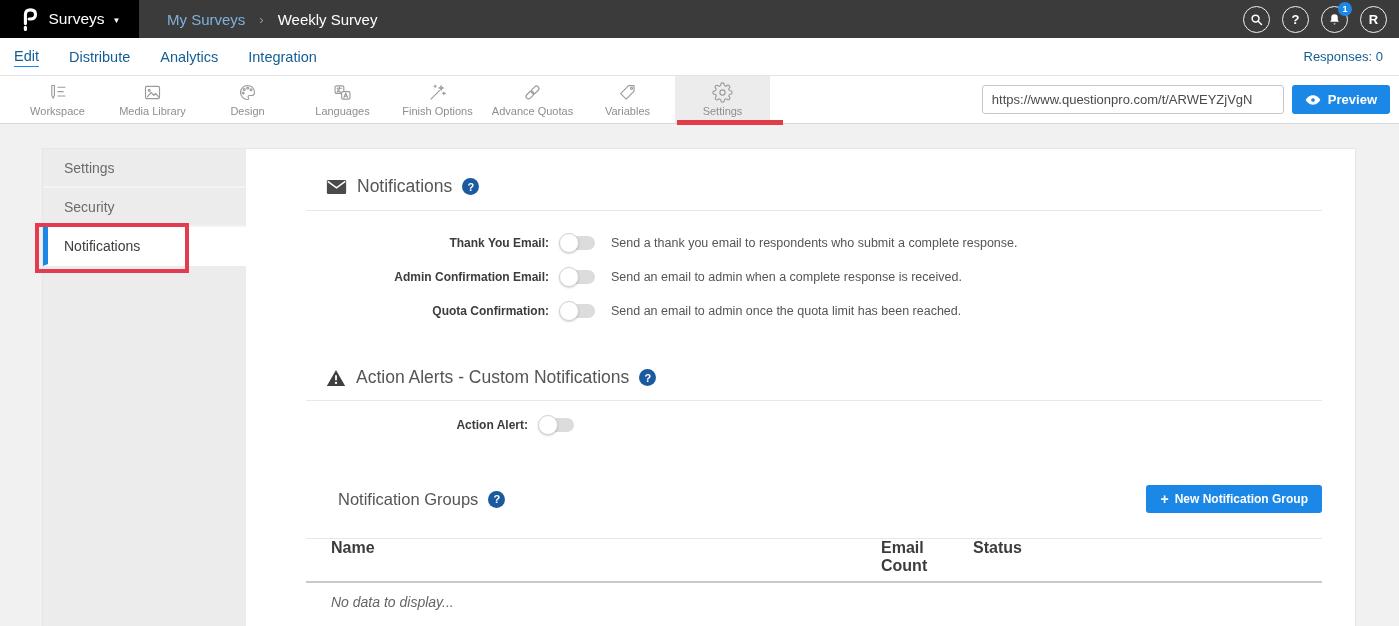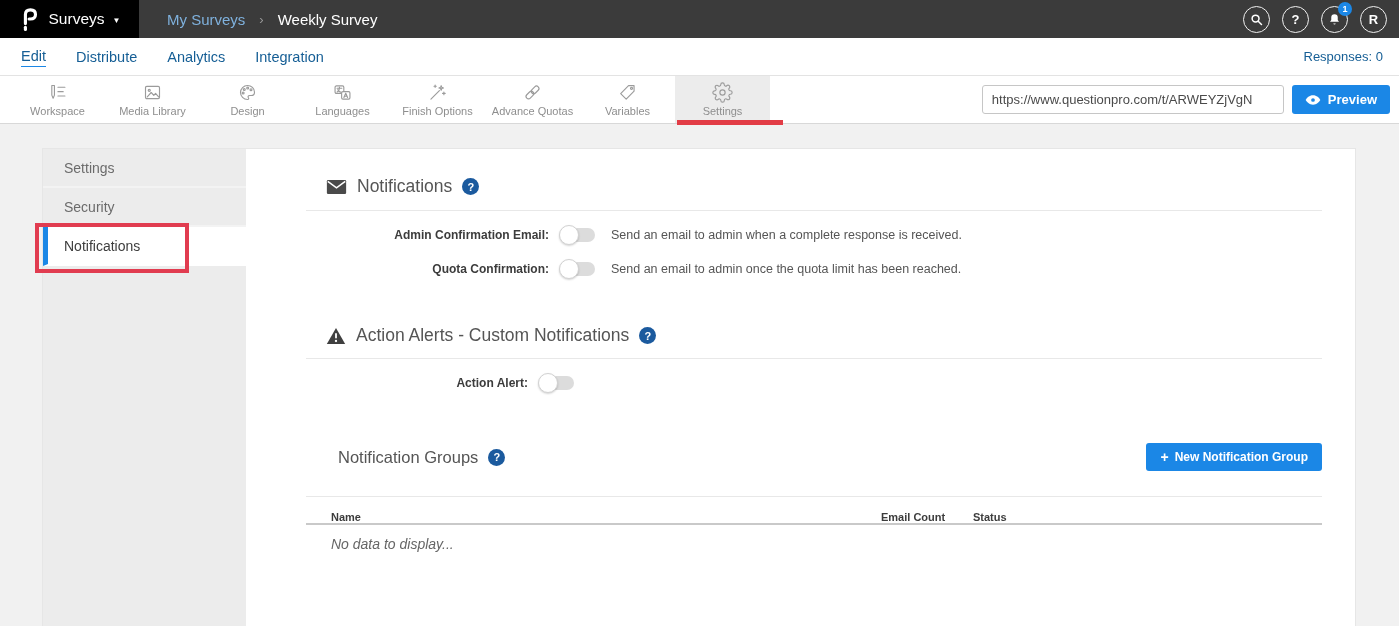--- a/index.html
+++ b/index.html
@@ -18,21 +18,21 @@
   .bc-current { color:#ffffff; }
   .topbar-icons { margin-left:auto; display:flex; gap:12px; padding-right:12px; }
   .tb-icon { width:27px; height:27px; border:1.5px solid #f0f0f0; border-radius:50%;
     display:flex; align-items:center; justify-content:center; color:#fff; font-weight:bold;
     font-size:13px; position:relative; cursor:pointer; }
   .badge { position:absolute; top:-5px; right:-5px; min-width:14px; height:14px; background:#1b87e6;
     border-radius:8px; color:#fff; font-size:9px; font-weight:bold; display:flex;
     align-items:center; justify-content:center; padding:0 3px; }
 
   
-  .navbar { height:38px; background:#fff; display:flex; align-items:center; padding-left:21px;
+  .navbar { height:38px; background:#fff; display:flex; align-items:center; padding-left:14px;
     border-bottom:1px solid #e3e3e3; }
   .nav-item { font-size:14.5px; color:#155e95; margin-right:30px; cursor:pointer; padding:2px 0; }
   .nav-item.active { border-bottom:1.5px solid #1b87e6; }
   .responses { margin-left:auto; padding-right:16px; font-size:13px; color:#155e95; }
 
   
   .toolbar { height:48px; background:#fff; border-bottom:1px solid #d8d8d8; display:flex;
     padding-left:10px; position:relative; }
   .tool-item { width:95px; height:47px; display:flex; flex-direction:column; align-items:center;
     justify-content:center; gap:2px; cursor:pointer; }
@@ -82,22 +82,22 @@
 
   .groups-header { display:flex; align-items:center; margin-top:50px; padding-left:32px; }
   .groups-header .gtitle { font-size:16.5px; color:#555; }
   .groups-header .help-badge { margin-left:10px; }
   .new-group-btn { margin-left:auto; height:28px; background:#1b87e6; color:#fff; border:none;
     border-radius:3px; font-size:12px; font-weight:bold; padding:0 14px; display:flex;
     align-items:center; gap:6px; cursor:pointer; font-family:"Liberation Sans",sans-serif; }
   .new-group-btn .plus { font-size:14px; font-weight:bold; }
 
   .grid-table { margin-top:25px; }
-  .grid-head { display:flex; align-items:flex-end; height:29px; border-top:1px solid #e8e8e8;
-    border-bottom:2px solid #c9c9c9; font-size:11px; font-weight:bold; color:#3c3c3c; }
+  .grid-head { display:flex; align-items:flex-start; height:45px; border-top:1px solid #e8e8e8;
+    border-bottom:2px solid #c9c9c9; font-size:16px; font-weight:bold; color:#3c3c3c; }
   .col-name { width:575px; padding-left:25px; }
   .col-email { width:92px; }
   .col-status { flex:1; }
   .empty-row { margin-top:11px; padding-left:25px; font-size:14px; color:#666; font-style:italic; }
 
   svg.glyph { display:block; }
 </style>
 </head>
 <body>
 
@@ -240,20 +240,25 @@
       <div class="sec-head" style="margin-top:27px;">
         <svg class="glyph" width="21" height="16" viewBox="0 0 24 18">
           <rect x="1" y="1" width="22" height="16" rx="1.5" fill="#4a4a4a"></rect>
           <path d="M2 2.5 L12 10 L22 2.5" stroke="#fff" stroke-width="1.8" fill="none"></path>
         </svg>
         <span class="title">Notifications</span>
         <span class="help-badge">?</span>
       </div>
       <hr class="divider" style="margin-top:13px;">
 
+      <div class="toggle-row" style="margin-top:22px;">
+        <span class="lbl">Thank You Email:</span>
+        <span class="toggle"></span>
+        <span class="desc">Send a thank you email to respondents who submit a complete response.</span>
+      </div>
       <div class="toggle-row">
         <span class="lbl">Admin Confirmation Email:</span>
         <span class="toggle"></span>
         <span class="desc">Send an email to admin when a complete response is received.</span>
       </div>
       <div class="toggle-row">
         <span class="lbl">Quota Confirmation:</span>
         <span class="toggle"></span>
         <span class="desc">Send an email to admin once the quota limit has been reached.</span>
       </div>

